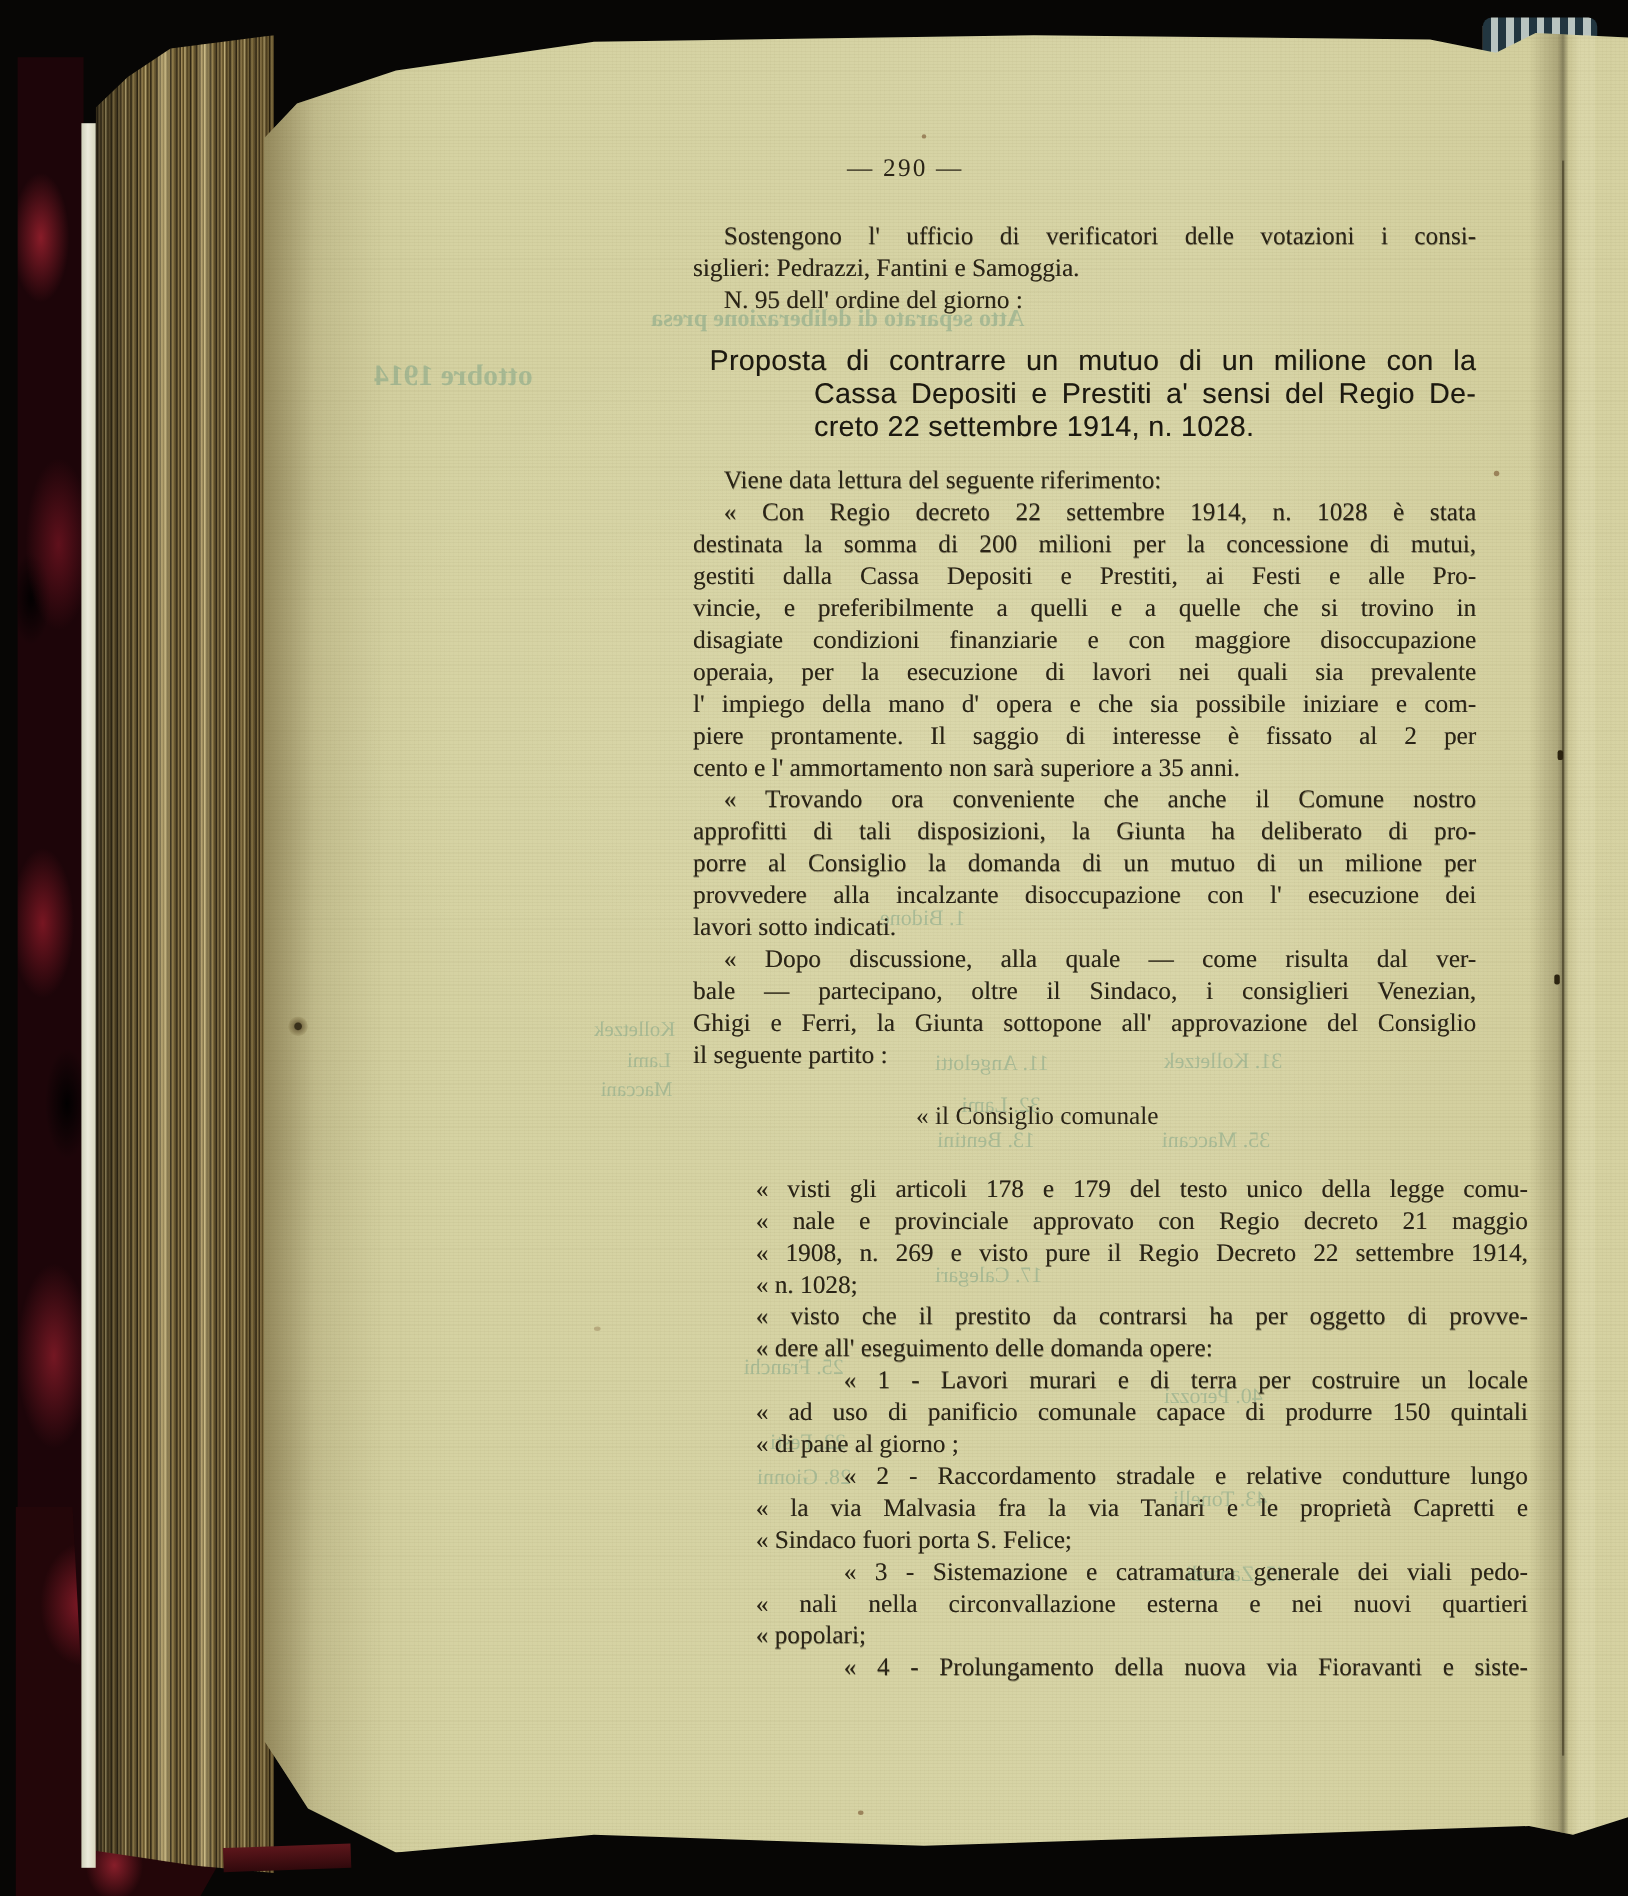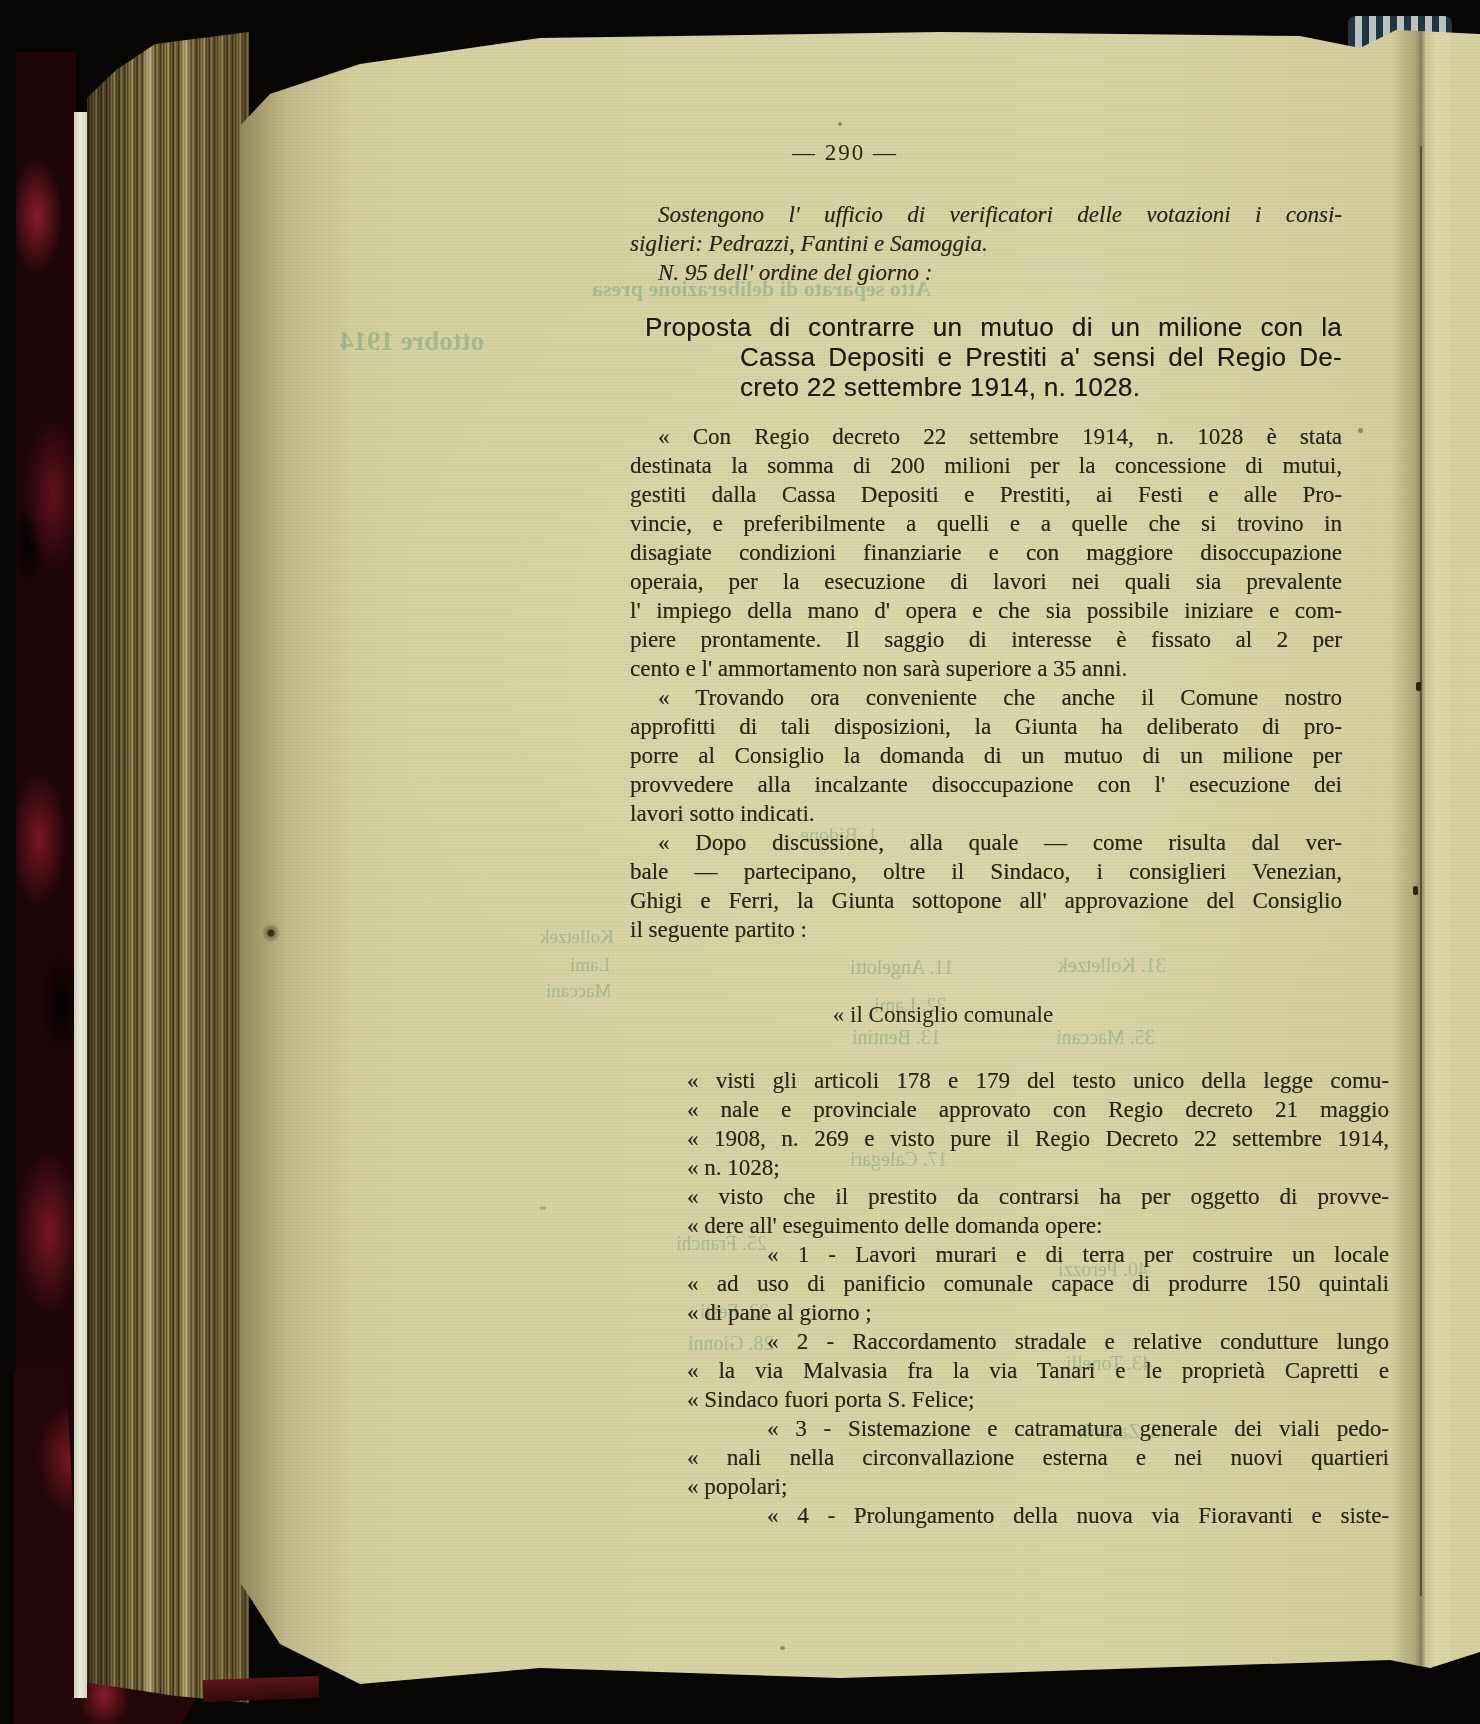--- a/index.html
+++ b/index.html
@@ -57,21 +57,21 @@
   .stain-big{position:absolute;left:22px;top:898px;width:18px;height:18px;border-radius:50%;
     background:radial-gradient(circle,#39301a 0 3px,rgba(90,75,40,.55) 4px,rgba(120,105,60,.25) 8px,transparent 10px);}
   .speck{position:absolute;border-radius:50%;background:rgba(110,70,35,.55);}
   
   .tblock{position:absolute;color:#2a2417;}
   .ln{height:29px;line-height:29px;font-size:23px;text-align:justify;text-align-last:justify;
       text-shadow:0.3px 0.3px 0 rgba(45,38,20,.45);}
   .ln.s{text-align-last:left;}
   .ln.i{padding-left:28px;}
   .ln.n{padding-left:80px;}
-  .folio{position:absolute;left:390px;top:114px;width:430px;text-align:center;
+  .folio{position:absolute;left:368px;top:114px;width:430px;text-align:center;
       font-size:23px;letter-spacing:2px;color:#2a2417;}
   .heading .ln{font-family:"Liberation Sans",sans-serif;font-weight:normal;font-size:26px;
       height:30px;line-height:30px;color:#1c1910;letter-spacing:.3px;}
   .heading .ln.h2{padding-left:95px;}
   .centerline{position:absolute;left:390px;top:976px;width:626px;text-align:center;
       font-size:23px;color:#2a2417;}
   
   .ghost{position:absolute;transform:scaleX(-1);color:#5f927c;opacity:.38;
       filter:blur(.6px);font-family:"Liberation Serif",serif;white-space:nowrap;}
   .ghost.b{font-weight:bold;}
@@ -114,33 +114,34 @@
     <div class="ghost" style="left:610px;top:1122px;font-size:20px;">17. Calegari</div>
     <div class="ghost" style="left:436px;top:1206px;font-size:20px;">25. Franchi</div>
     <div class="ghost" style="left:818px;top:1232px;font-size:20px;">40. Perozzi</div>
     <div class="ghost" style="left:460px;top:1274px;font-size:20px;">22. Festi</div>
     <div class="ghost" style="left:448px;top:1306px;font-size:20px;">28. Gionni</div>
     <div class="ghost" style="left:826px;top:1326px;font-size:20px;">43. Tonelli</div>
     <div class="ghost" style="left:838px;top:1394px;font-size:20px;">45. Zanardi</div>
 
     <div class="folio">— 290 —</div>
 
-    <div class="tblock" style="left:390px;top:174px;width:712px;font-style:italic;">
+    <div class="tblock" style="left:390px;top:174px;width:712px;">
       <div class="ln i">Sostengono l' ufficio di verificatori delle votazioni i consi-</div>
       <div class="ln s">siglieri: Pedrazzi, Fantini e Samoggia.</div>
       <div class="ln s i">N. 95 dell' ordine del giorno :</div>
     </div>
 
     <div class="tblock heading" style="left:405px;top:286px;width:697px;">
       <div class="ln">Proposta di contrarre un mutuo di un milione con la</div>
       <div class="ln h2">Cassa Depositi e Prestiti a' sensi del Regio De-</div>
       <div class="ln h2 s">creto 22 settembre 1914, n. 1028.</div>
     </div>
 
     <div class="tblock" style="left:390px;top:396px;width:712px;">
+      <div class="ln s i">Viene data lettura del seguente riferimento:</div>
       <div class="ln i">« Con Regio decreto 22 settembre 1914, n. 1028 è stata</div>
       <div class="ln">destinata la somma di 200 milioni per la concessione di mutui,</div>
       <div class="ln">gestiti dalla Cassa Depositi e Prestiti, ai Festi e alle Pro-</div>
       <div class="ln">vincie, e preferibilmente a quelli e a quelle che si trovino in</div>
       <div class="ln">disagiate condizioni finanziarie e con maggiore disoccupazione</div>
       <div class="ln">operaia, per la esecuzione di lavori nei quali sia prevalente</div>
       <div class="ln">l' impiego della mano d' opera e che sia possibile iniziare e com-</div>
       <div class="ln">piere prontamente. Il saggio di interesse è fissato al 2 per</div>
       <div class="ln s">cento e l' ammortamento non sarà superiore a 35 anni.</div>
       <div class="ln i">« Trovando ora conveniente che anche il Comune nostro</div>

